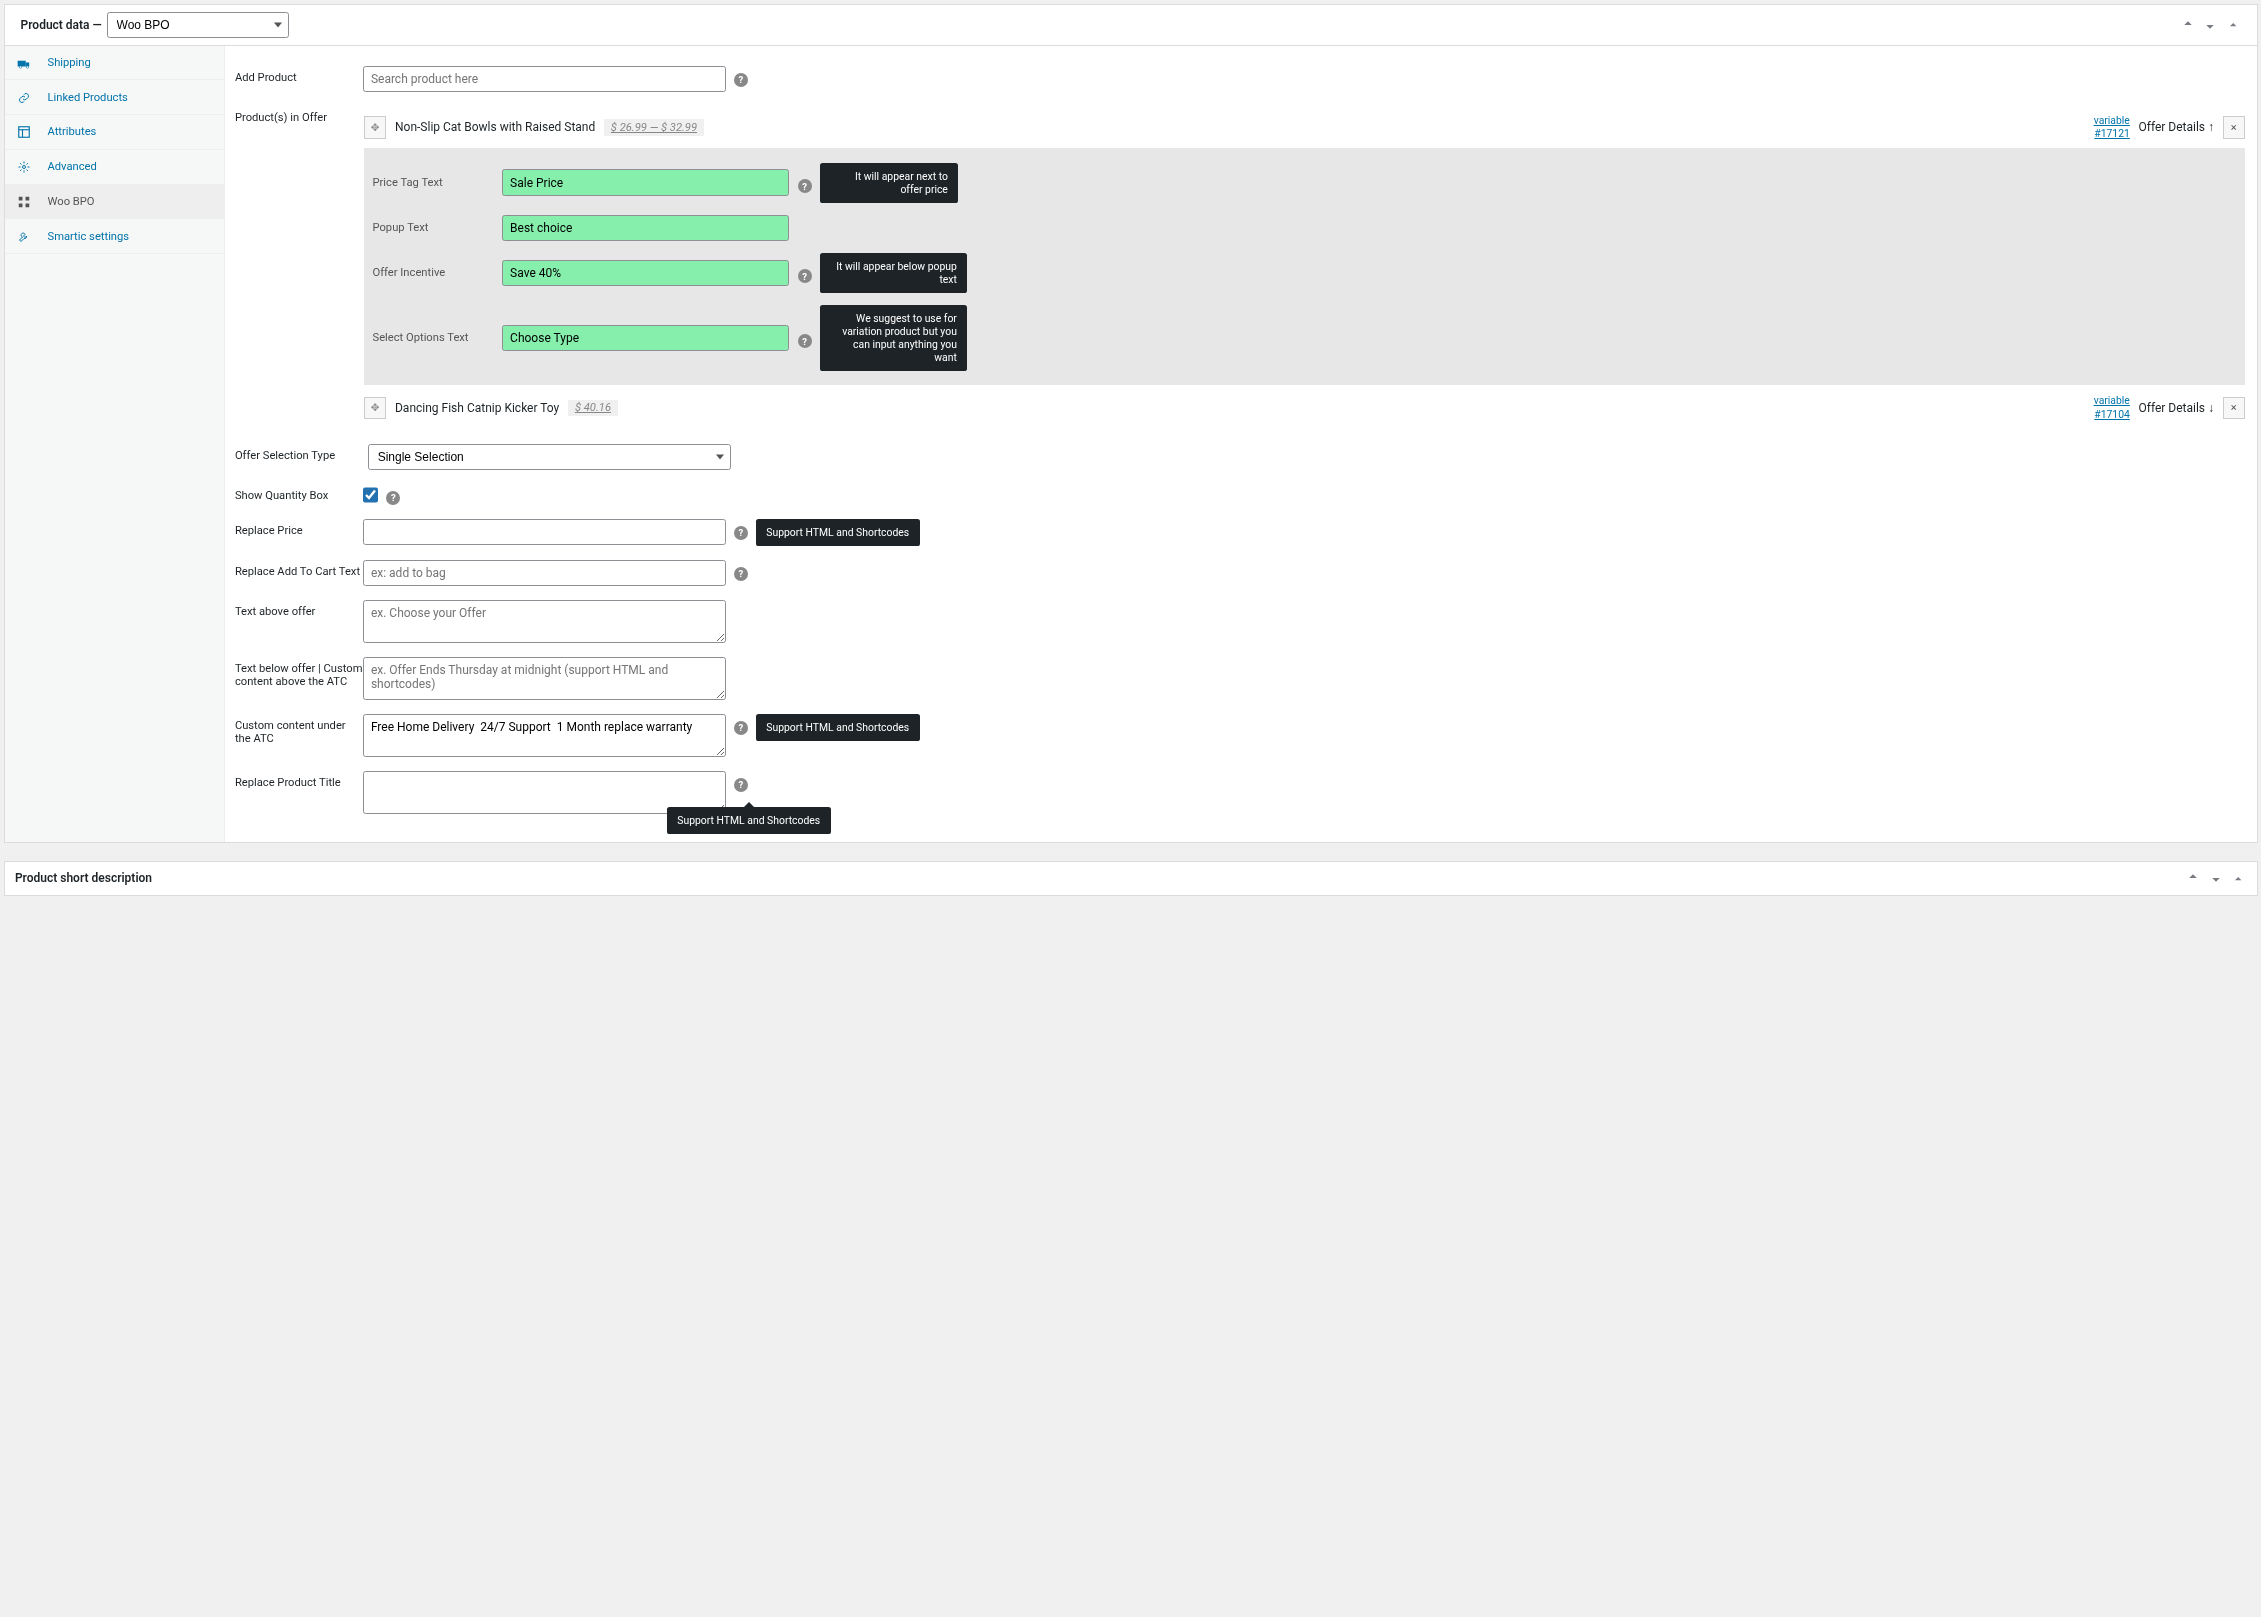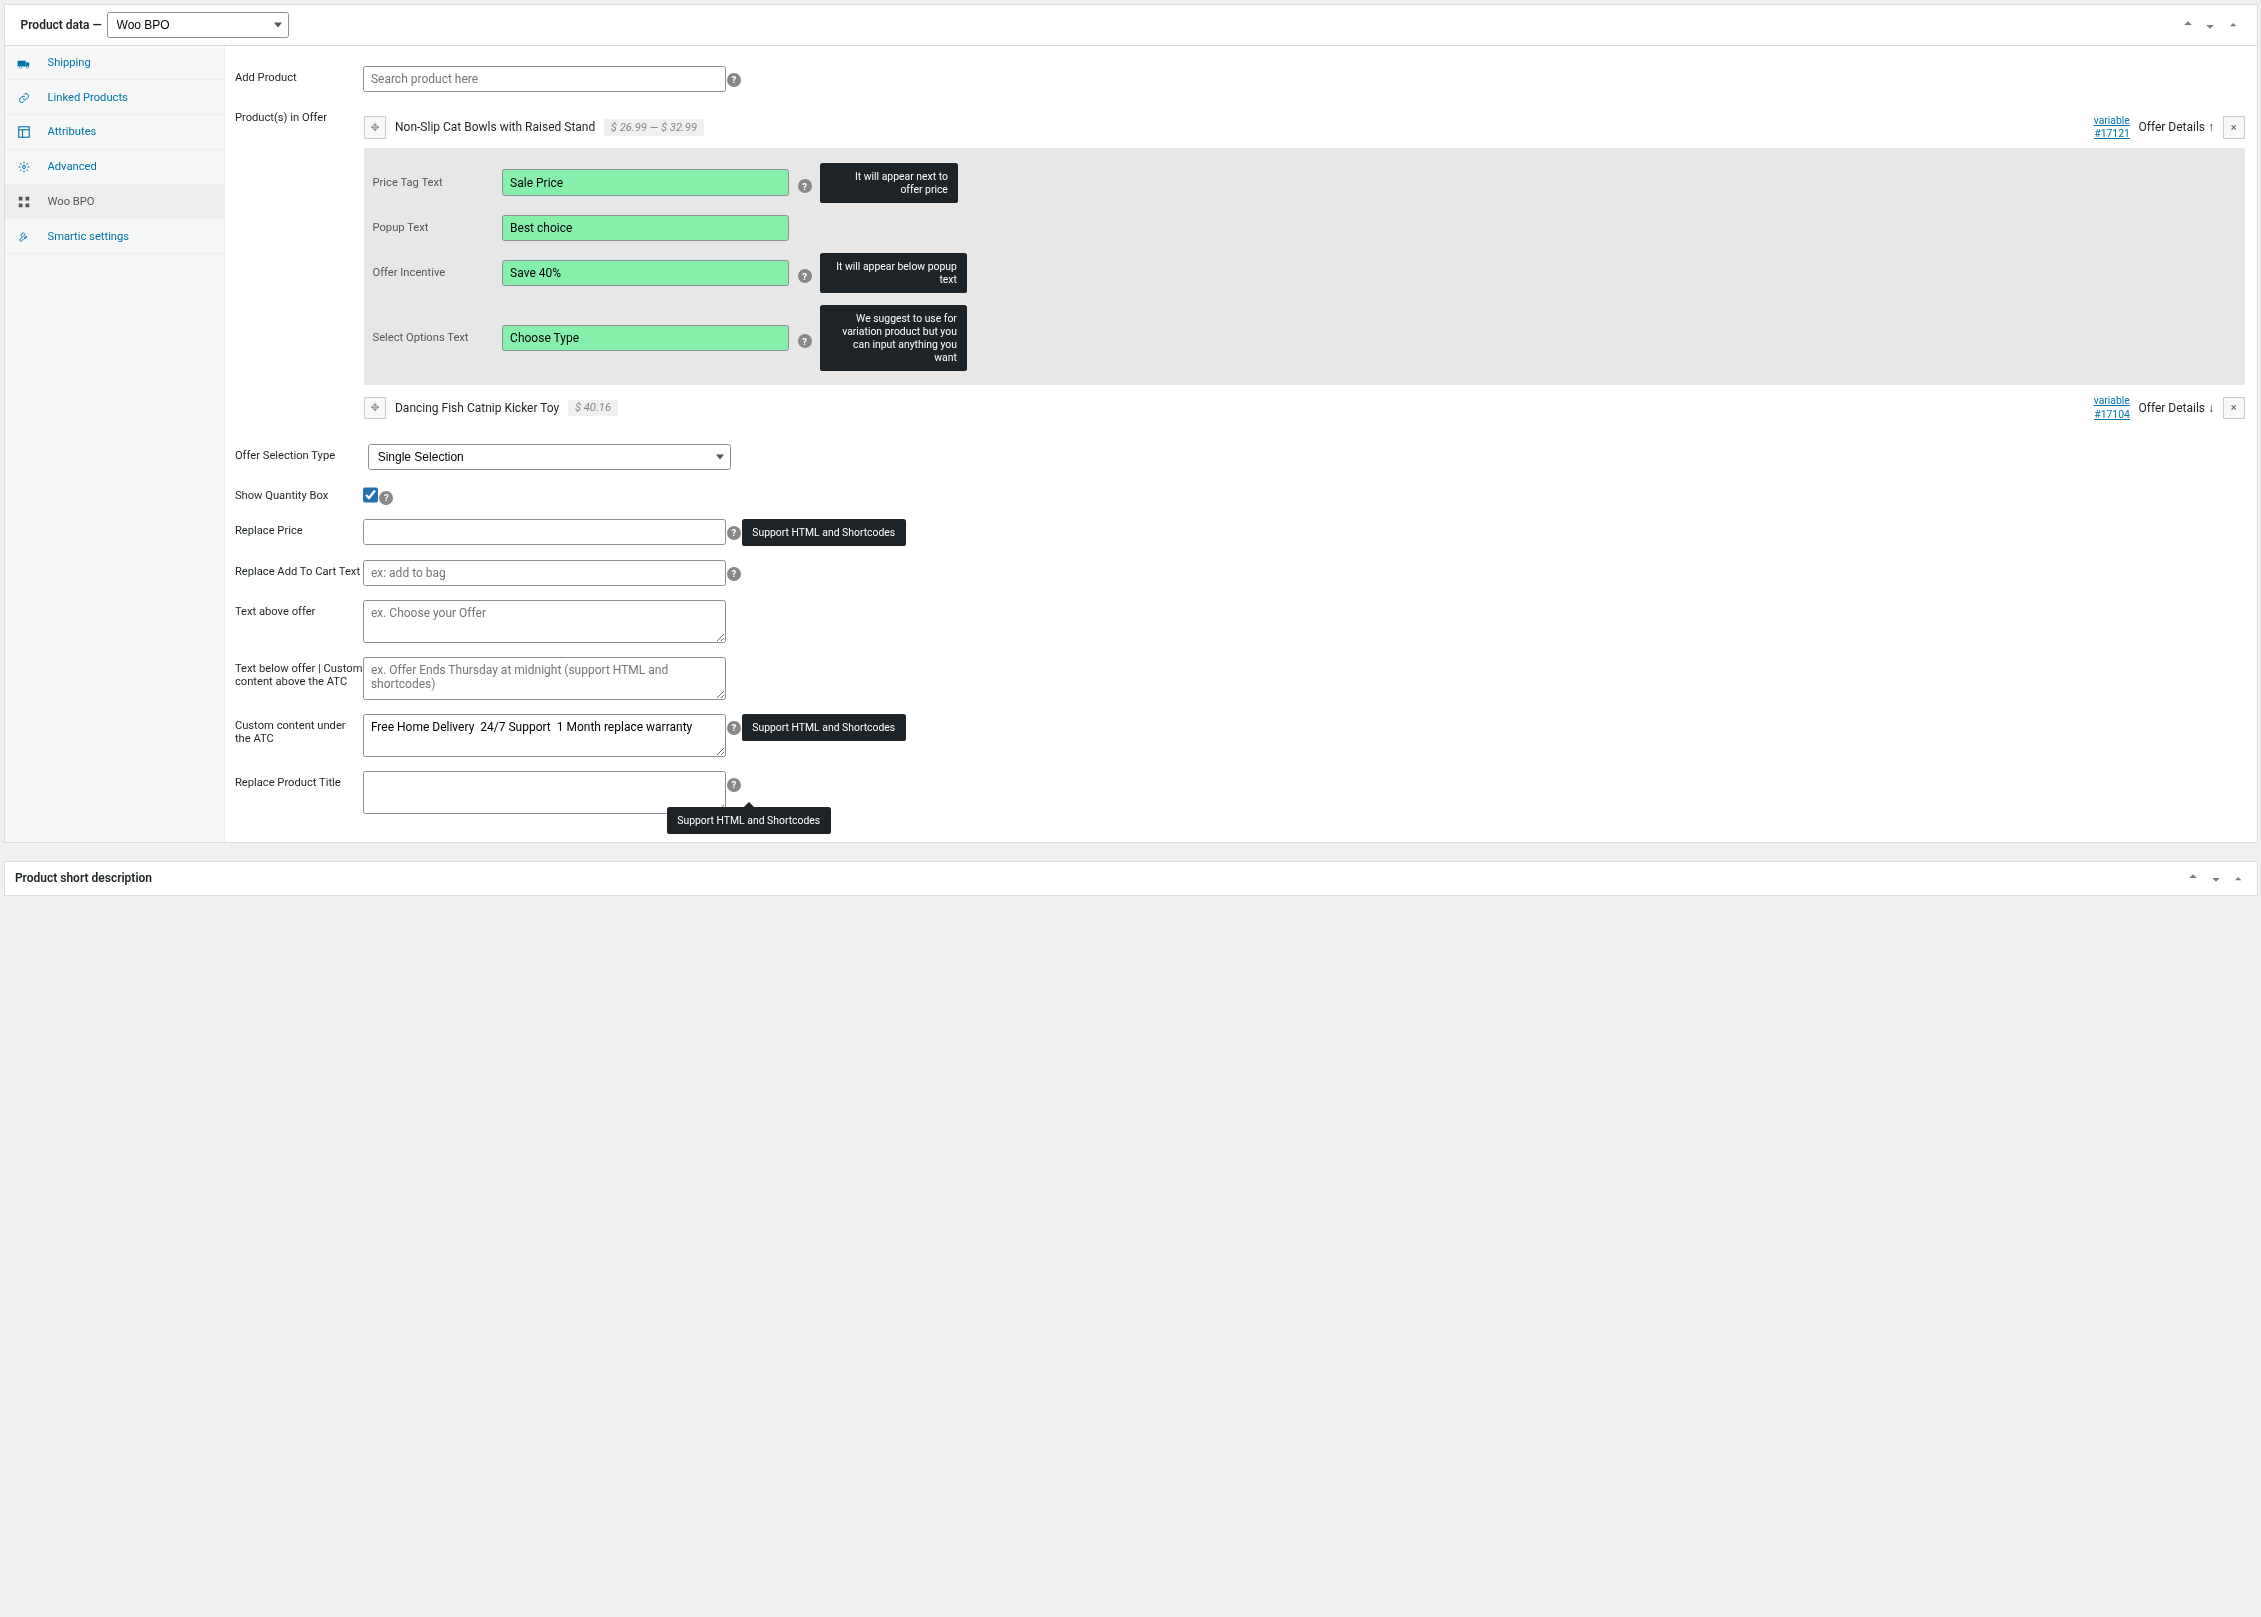--- a/index.html
+++ b/index.html
@@ -103,21 +103,21 @@
 }
 .field-label {
   width: 128px;
   padding-top: 5.2px;
   color: #1d2327;
 }
 .field-body {
   flex: 1;
   display: flex;
   align-items: flex-start;
-  gap: 1px;
+  gap: 8px;
   flex-wrap: wrap;
 }
 input[type=text], textarea {
   width: 363px;
   max-width: 363px;
   border: 0.9px solid #8c8f94;
   border-radius: 2.6px;
   padding: 5.2px 7px;
   font-size: 12px;
   font-family: inherit;
@@ -181,20 +181,21 @@
   cursor: move;
   flex-shrink: 0;
 }
 .plus-sym::before { content: "✥"; font-size: 10.4px; color:#888;}
 .offer-title { font-size: 12px; }
 .price-chip {
   background: #f0f0f0;
   padding: 1.7px 7px;
   color: #888;
   font-style: italic;
+  text-decoration: underline;
 }
 .offer-spacer { flex: 1; }
 .offer-link { color: #0073aa; text-decoration: underline; font-size: 10.4px; text-align: right; line-height: 1.3; cursor:pointer;}
 .offer-toggle { font-size: 12px; cursor: pointer; }
 .remove-btn {
   width: 22.5px; height: 22.5px;
   border: 0.9px solid #ccc;
   background: #f7f7f7;
   display: flex;
   align-items: center;

